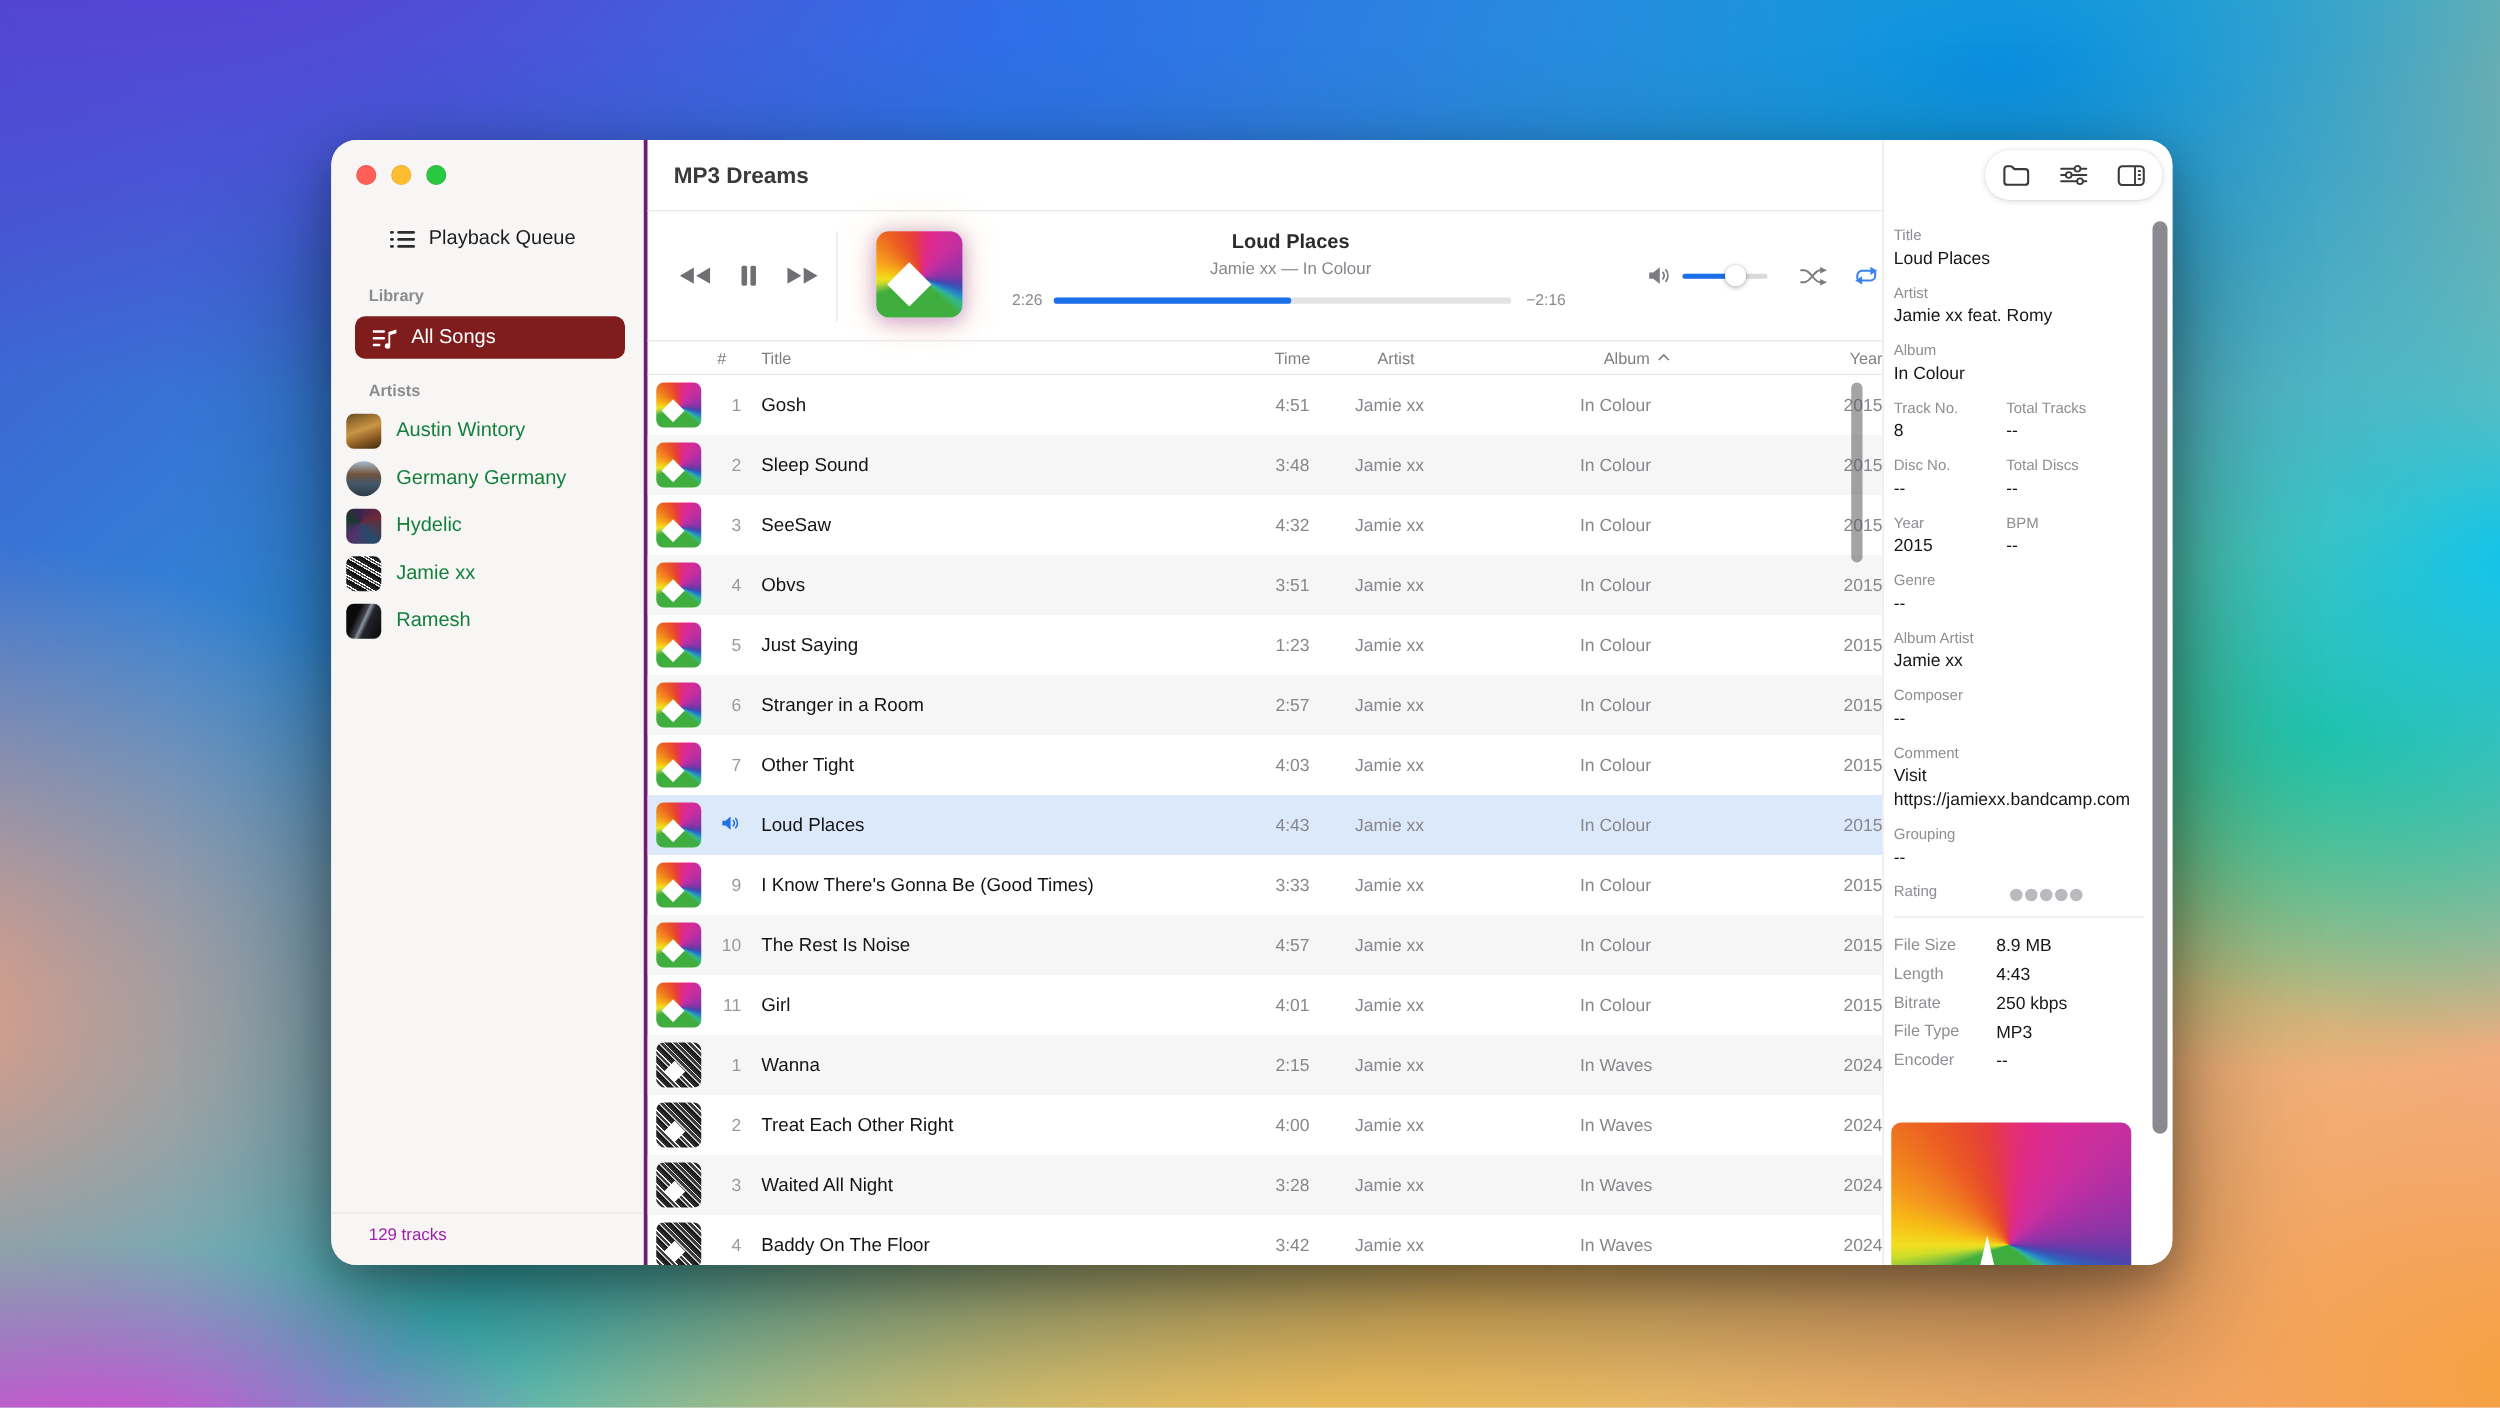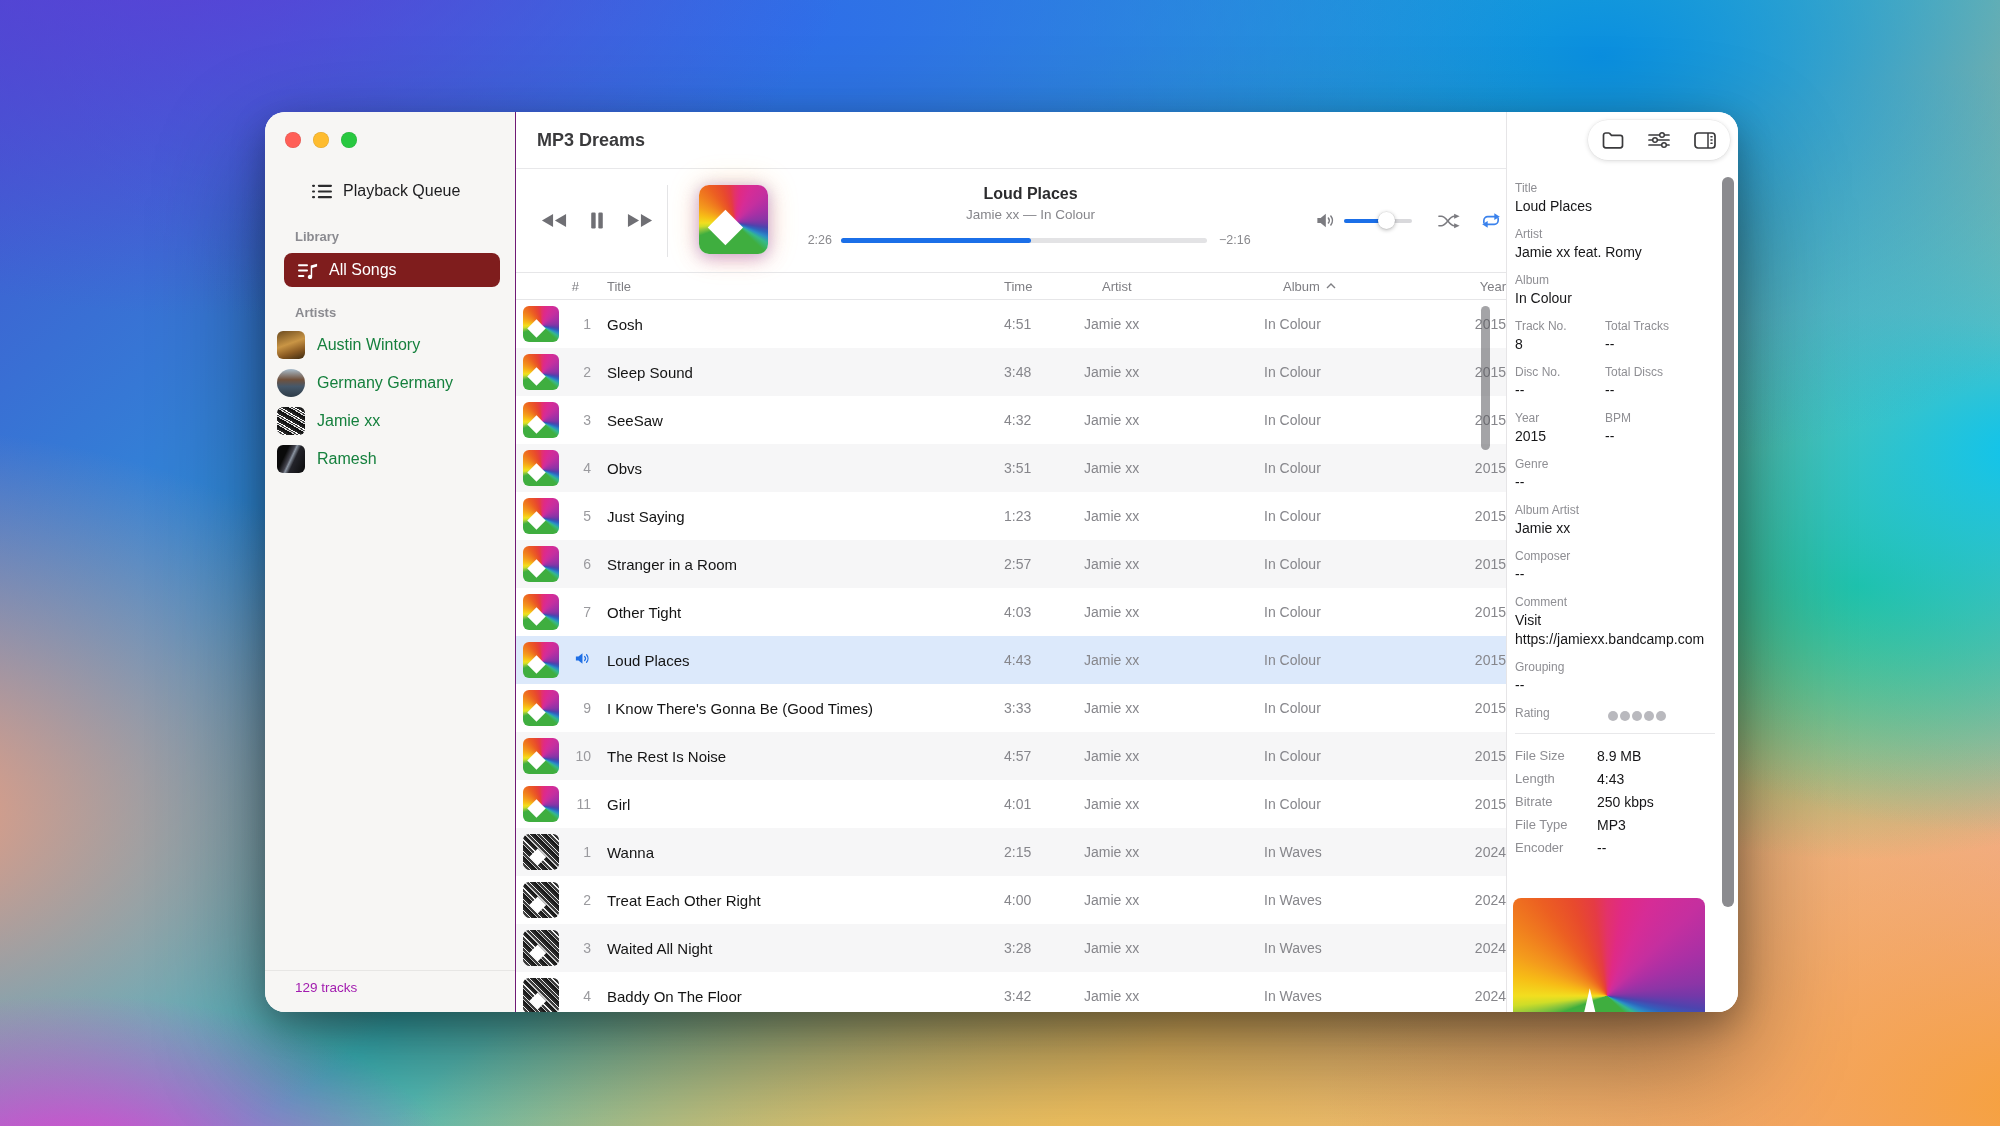--- a/index.html
+++ b/index.html
@@ -48,21 +48,21 @@
 
   .artists{ position:absolute; left:0; top:214px; width:250px; }
   .artist-row{ display:flex; align-items:center; height:38px; padding-left:12px; font-size:16px; color:#15803d; }
   .artist-row .lbl{ margin-left:12px; white-space:nowrap; }
   .thumb{ width:28px; height:28px; border-radius:6px; flex:none; position:relative; overflow:hidden; }
 
   .side-foot-divider{ position:absolute; left:0; top:858px; width:250px; height:1px; background:#e7e6e4; }
   .track-count{ position:absolute; left:30px; top:868px; font-size:13.5px; color:#a21caf; }
 
   
-  .main{ position:absolute; left:250px; top:0; width:991px; height:900px; background:#fff; border-left:1px solid #701a75; }
+  .main{ position:absolute; left:250px; top:0; width:991px; height:900px; background:#fff; border-left:3px solid #701a75; }
   .titlebar{ position:absolute; left:0; top:0; width:100%; height:56px; }
   .titlebar .app-title{ position:absolute; left:21px; top:18px; font-size:18px; font-weight:700; color:#3a3a3c; }
   .main-divider{ position:absolute; left:0; top:56px; width:100%; height:1px; background:#e8e8ea; }
 
   
   .player{ position:absolute; left:0; top:57px; width:100%; height:103px; }
   .transport{ position:absolute; left:25px; top:0; height:103px; display:flex; align-items:center; gap:22px; color:#6f6f74; }
   .tbtn{ display:flex; align-items:center; }
   .player-vdiv{ position:absolute; left:151px; top:16px; width:1px; height:72px; background:#e4e4e6; }
   .now-art{ position:absolute; left:183px; top:16px; width:69px; height:69px; border-radius:10px; overflow:hidden; position:absolute;
@@ -90,21 +90,21 @@
   .rows{ position:absolute; left:0; top:188px; width:100%; height:712px; overflow:hidden; }
   .trow{ display:flex; align-items:center; height:48px; font-size:14px; color:#86868b; }
   .trow.alt{ background:#f6f6f7; }
   .trow.playing{ background:#dce9fb; }
   .cell-art{ width:36px; height:36px; margin-left:7px; flex:none; border-radius:6px; overflow:hidden; position:relative; }
   .thead .cell-art{ height:1px; background:none; }
   .cell-num{ width:32px; text-align:right; flex:none; color:#9a9a9e; font-variant-numeric:tabular-nums; display:flex; justify-content:flex-end; align-items:center; }
   .thead .cell-num{ padding-right:12px; color:#7e7e83; display:block; }
   .cell-title{ flex:1; margin-left:16px; color:#141414; font-size:15px; white-space:nowrap; overflow:hidden; }
   .thead .cell-title{ color:#7e7e83; font-size:13px; }
-  .cell-time{ width:60px; text-align:left; flex:none; font-variant-numeric:tabular-nums; }
+  .cell-time{ width:60px; text-align:center; flex:none; font-variant-numeric:tabular-nums; }
   .cell-artist{ width:172px; margin-left:20px; flex:none; white-space:nowrap; }
   .thead .cell-artist{ padding-left:18px; }
   .cell-album{ width:172px; margin-left:8px; flex:none; white-space:nowrap; display:flex; align-items:center; }
   .thead .cell-album{ padding-left:19px; }
   .sort-caret{ margin-left:6px; display:flex; }
   .cell-year{ width:54px; margin-left:16px; text-align:right; flex:none; font-variant-numeric:tabular-nums; }
   .row-speaker{ display:none; }
   .trow.playing .row-speaker{ display:block; }
 
   .main-scroll{ position:absolute; right:16px; top:194px; width:9px; height:144px; border-radius:5px; background:rgba(90,90,95,.55); }
@@ -211,20 +211,24 @@
     <span class="thumb art-wintory"></span>
     <span class="lbl">Austin Wintory</span>
   </div>
 
 
   <div class="artist-row">
     <span class="thumb art-germany"></span>
     <span class="lbl">Germany Germany</span>
   </div>
 
+  <div class="artist-row">
+    <span class="thumb art-hydelic"></span>
+    <span class="lbl">Hydelic</span>
+  </div>
 
   <div class="artist-row">
     <span class="thumb art-jamiexx"></span>
     <span class="lbl">Jamie xx</span>
   </div>
 
   <div class="artist-row">
     <span class="thumb art-ramesh"></span>
     <span class="lbl">Ramesh</span>
   </div>

